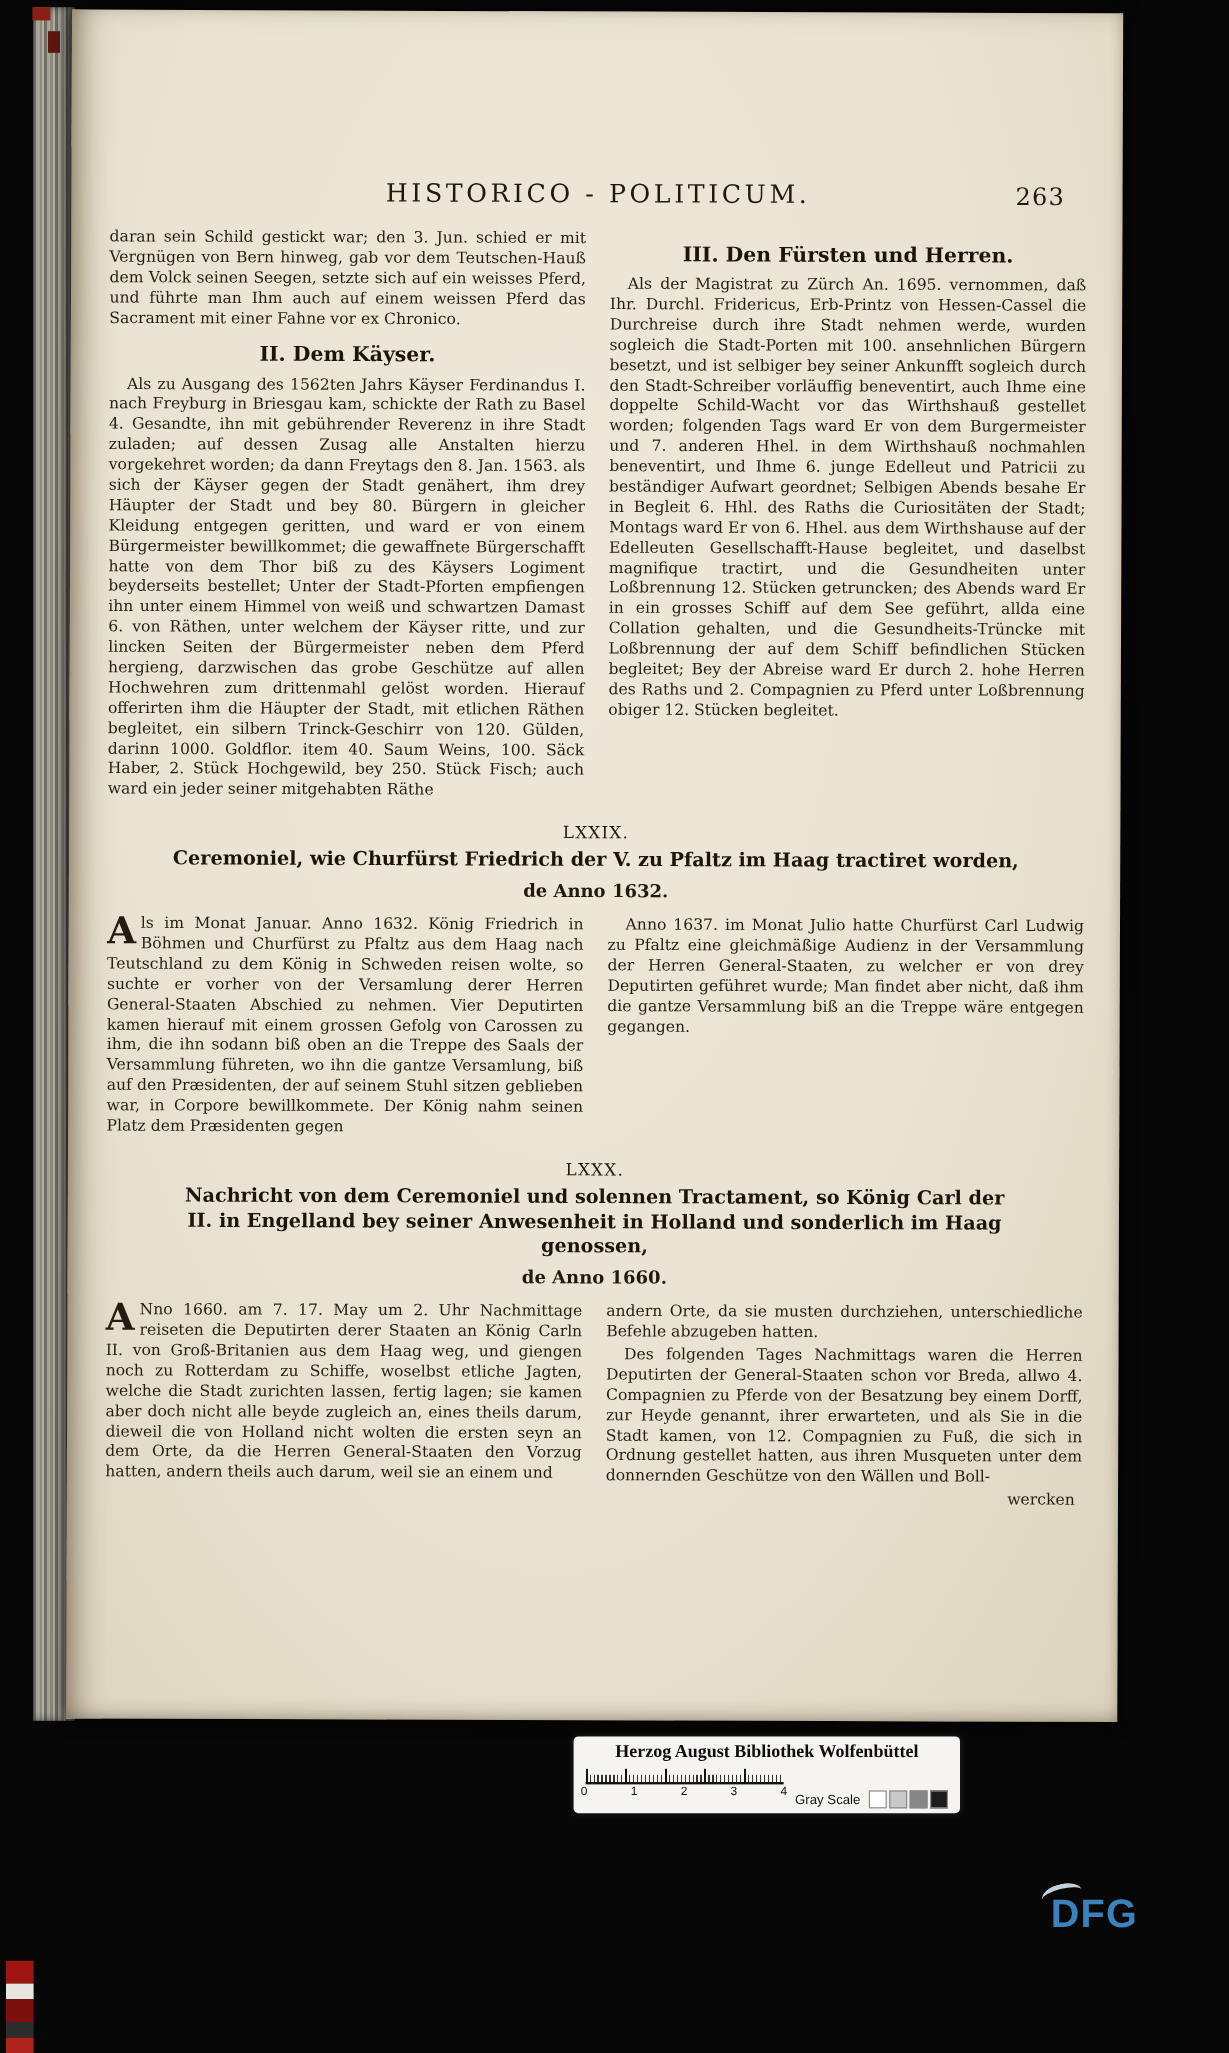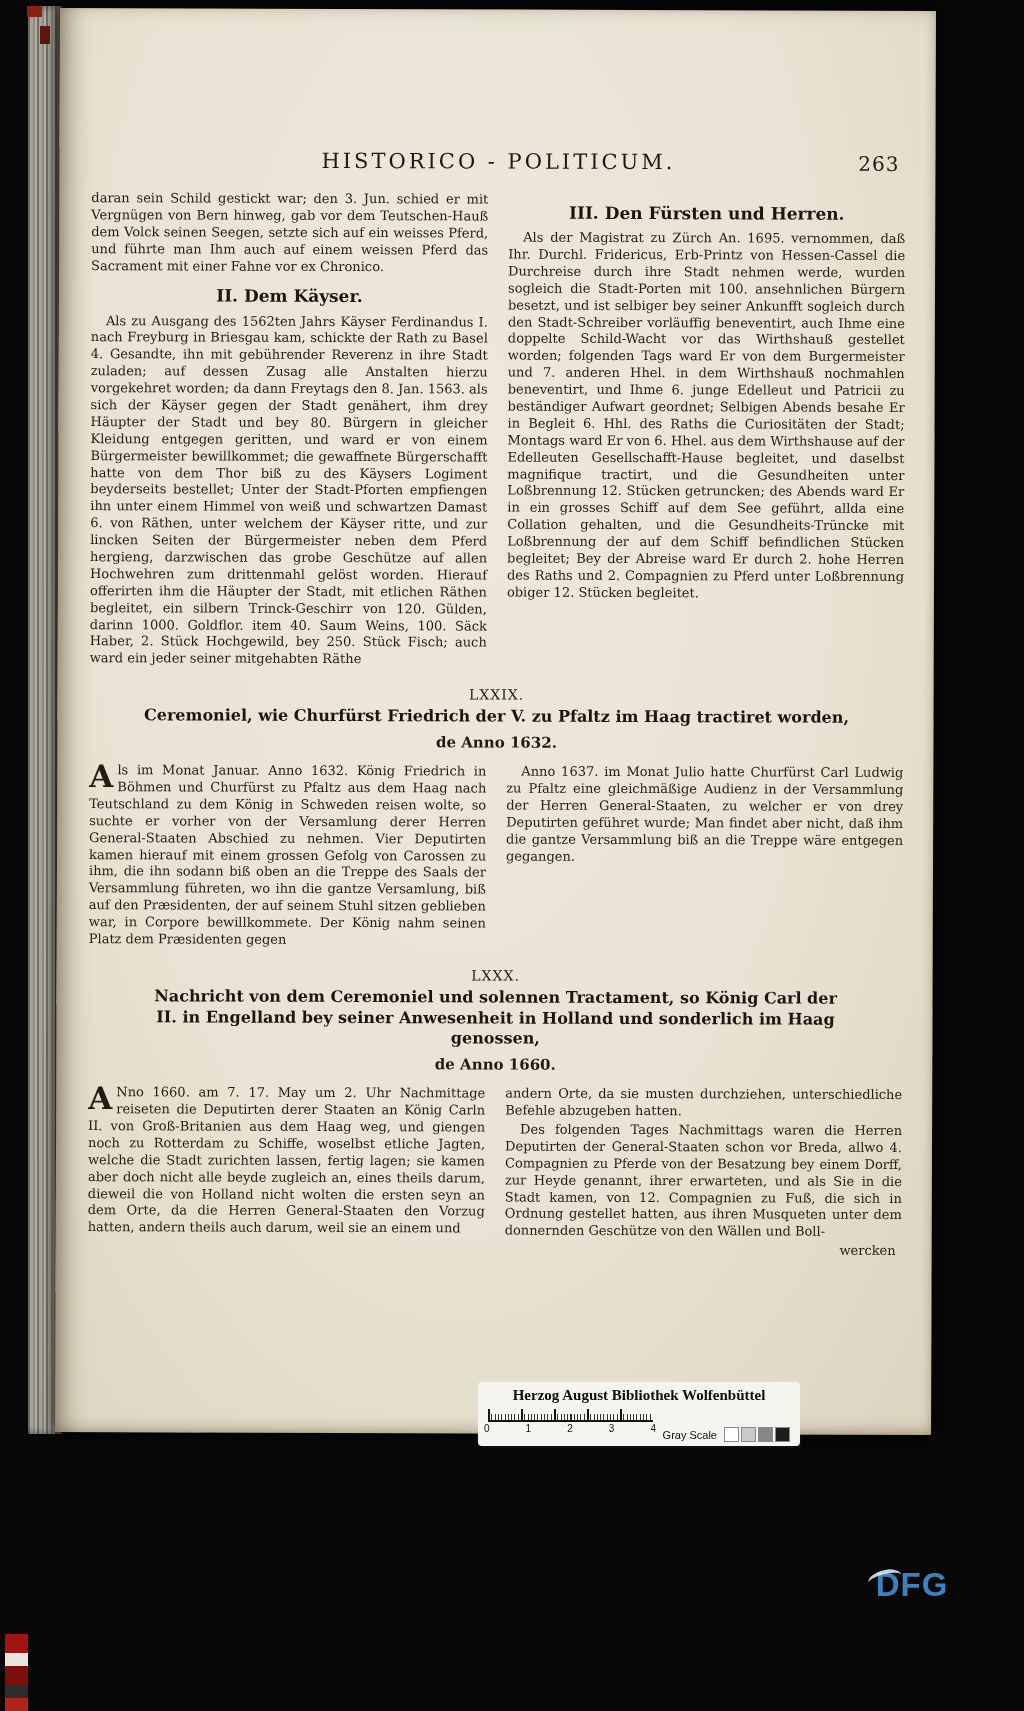--- a/index.html
+++ b/index.html
@@ -28,21 +28,21 @@
       inset -5px 0 12px -7px rgba(70,50,25,.35),
       inset 0 -8px 18px -10px rgba(70,50,25,.4),
       0 0 14px rgba(0,0,0,.95);
     transform:rotate(0.2deg); transform-origin:top left;
     overflow:hidden;
   }
   .page-inner { position:absolute; left:32px; right:30px; top:140px; color:#221910; }
 
   .running-head { position:relative; text-align:center; height:30px; }
   .running-title { font-size:21px; letter-spacing:3px; color:#1f1710; }
-  .page-num { position:absolute; right:6px; top:1px; font-size:20px; letter-spacing:1px; }
+  .page-num { position:absolute; right:18px; top:1px; font-size:20px; letter-spacing:1px; }
 
   .columns { display:flex; gap:20px; margin-top:12px; }
   .col { flex:1 1 0; font-size:13px; line-height:1.3; text-align:justify; color:#241b11; }
   .col p { margin:0; }
   .col p.indent { text-indent:15px; }
   .col p + p { margin-top:2px; }
   .col-heading { text-align:center; font-weight:bold; font-size:17px; margin:10px 0 6px; color:#1d150d; }
 
   .sec-num { text-align:center; font-size:14px; margin-top:18px; letter-spacing:1px; }
   .sec-title { text-align:center; font-weight:bold; font-size:16px; line-height:1.3;
@@ -51,21 +51,21 @@
   .sec-title.w2 { max-width:690px; }
   .sec-subtitle { text-align:center; font-weight:bold; font-size:15px; margin-bottom:10px; }
 
   .dropcap::first-letter {
     float:left; font-size:31px; line-height:26px; padding:1px 4px 0 0; font-weight:bold;
   }
   .catchword { text-align:right; margin-top:2px; padding-right:6px; }
 
   
   .target-box {
-    position:absolute; left:478px; top:1382px; width:322px; height:64px;
+    position:absolute; left:478px; top:1447px; width:322px; height:64px;
     background:#f5f4f0; border-radius:4px; box-sizing:border-box; padding:5px 10px 4px;
     box-shadow:0 0 6px rgba(255,255,255,.10);
     font-family:"Liberation Sans", sans-serif;
   }
   .target-title { font-family:"Liberation Serif", serif; font-weight:bold; font-size:15px;
                   color:#0d0d0d; text-align:center; }
   .target-row { display:flex; align-items:flex-start; justify-content:space-between; margin-top:5px; }
   .ruler-wrap { width:170px; }
   .ruler {
     width:165px; height:11px; border-bottom:2px solid #111;
@@ -84,21 +84,21 @@
   .swatch { width:15px; height:15px; border:1px solid #8a8a8a; box-sizing:border-box; }
 
   
   .copyright {
     position:absolute; left:112px; top:1583px; width:760px;
     color:#f2f2f2; font-family:"Liberation Serif", serif; font-size:19px;
     letter-spacing:.2px; white-space:nowrap;
   }
   .dfg-logo {
     position:absolute; left:866px; top:1566px; width:92px; height:48px;
-    display:flex; align-items:flex-start; justify-content:center;
+    display:flex; align-items:flex-end; justify-content:center;
   }
   .dfg-swoosh {
     position:absolute; left:2px; top:4px; width:34px; height:14px;
     border-top:4px solid #d7e7f4; border-radius:50%; transform:rotate(-14deg); opacity:.9;
   }
   .dfg-text { font-family:"Liberation Sans", sans-serif; font-weight:bold; font-size:33px;
               color:#3b82bd; letter-spacing:1px; }
 
   
   .cal-strip { position:absolute; left:5px; top:1634px; width:23px; height:77px;

